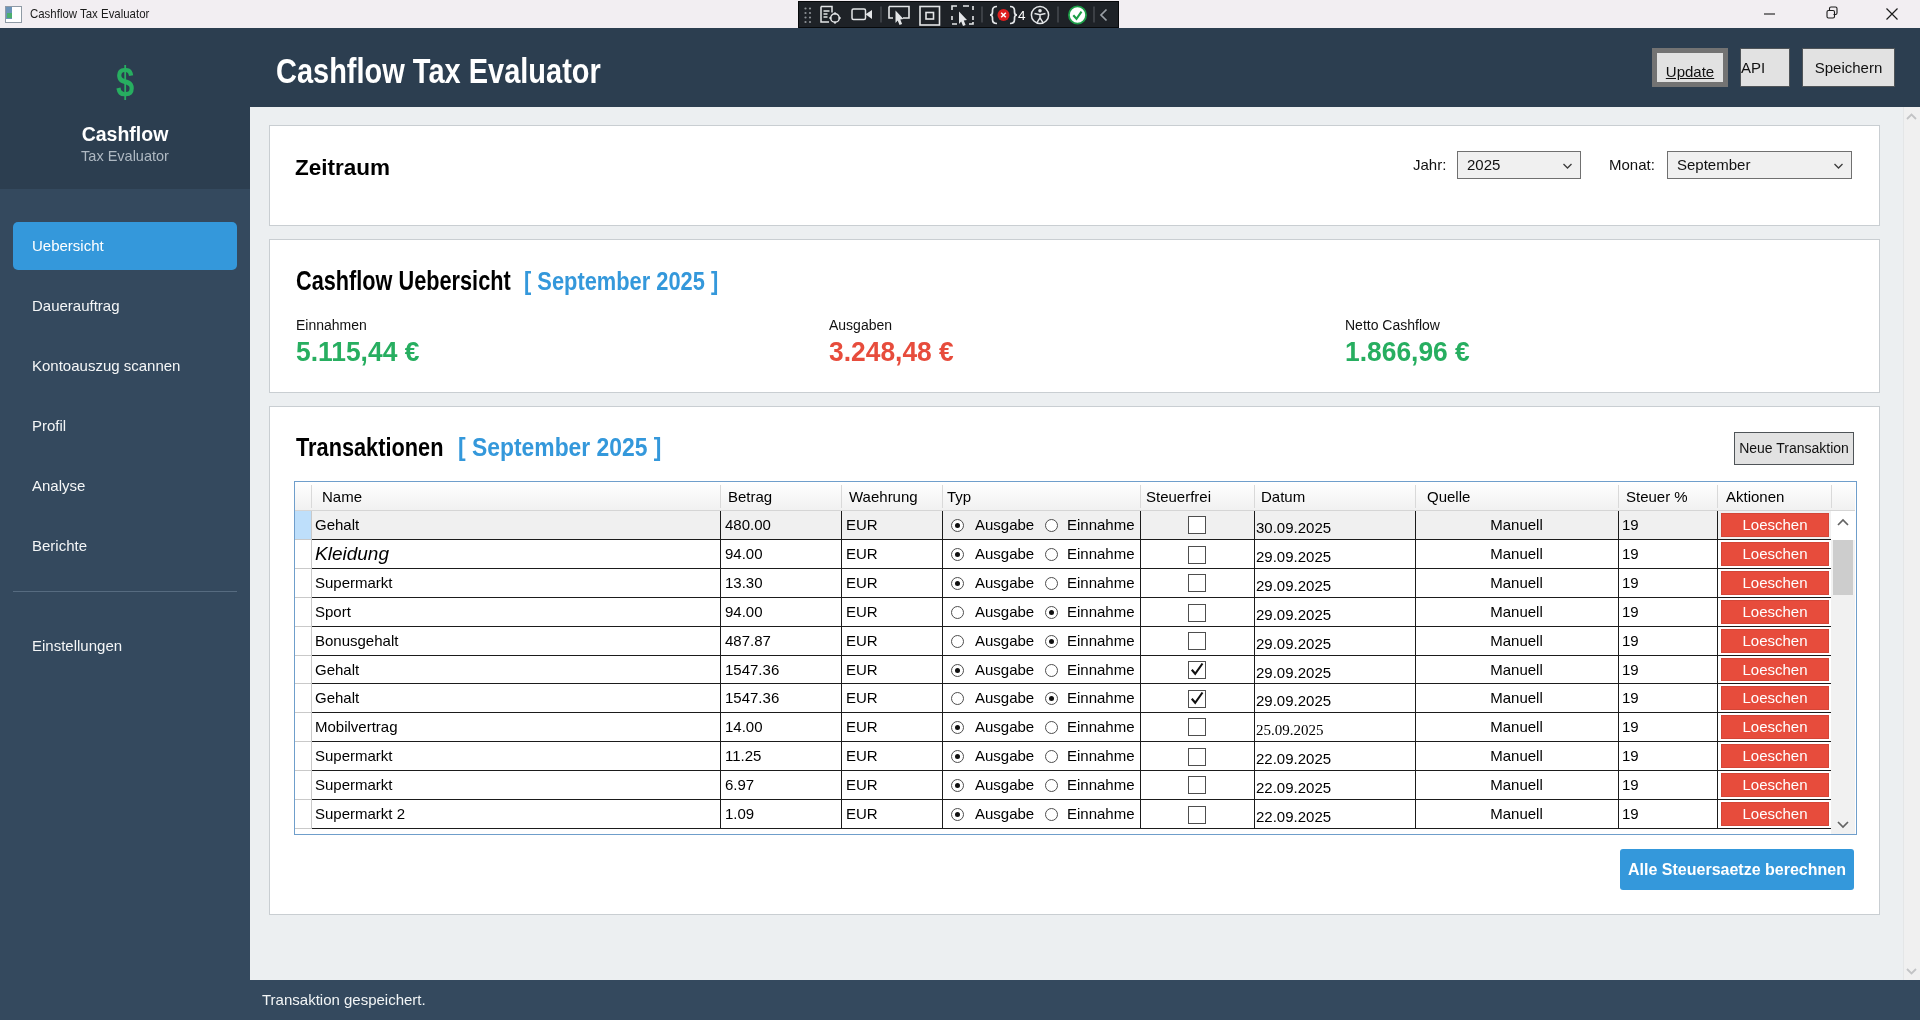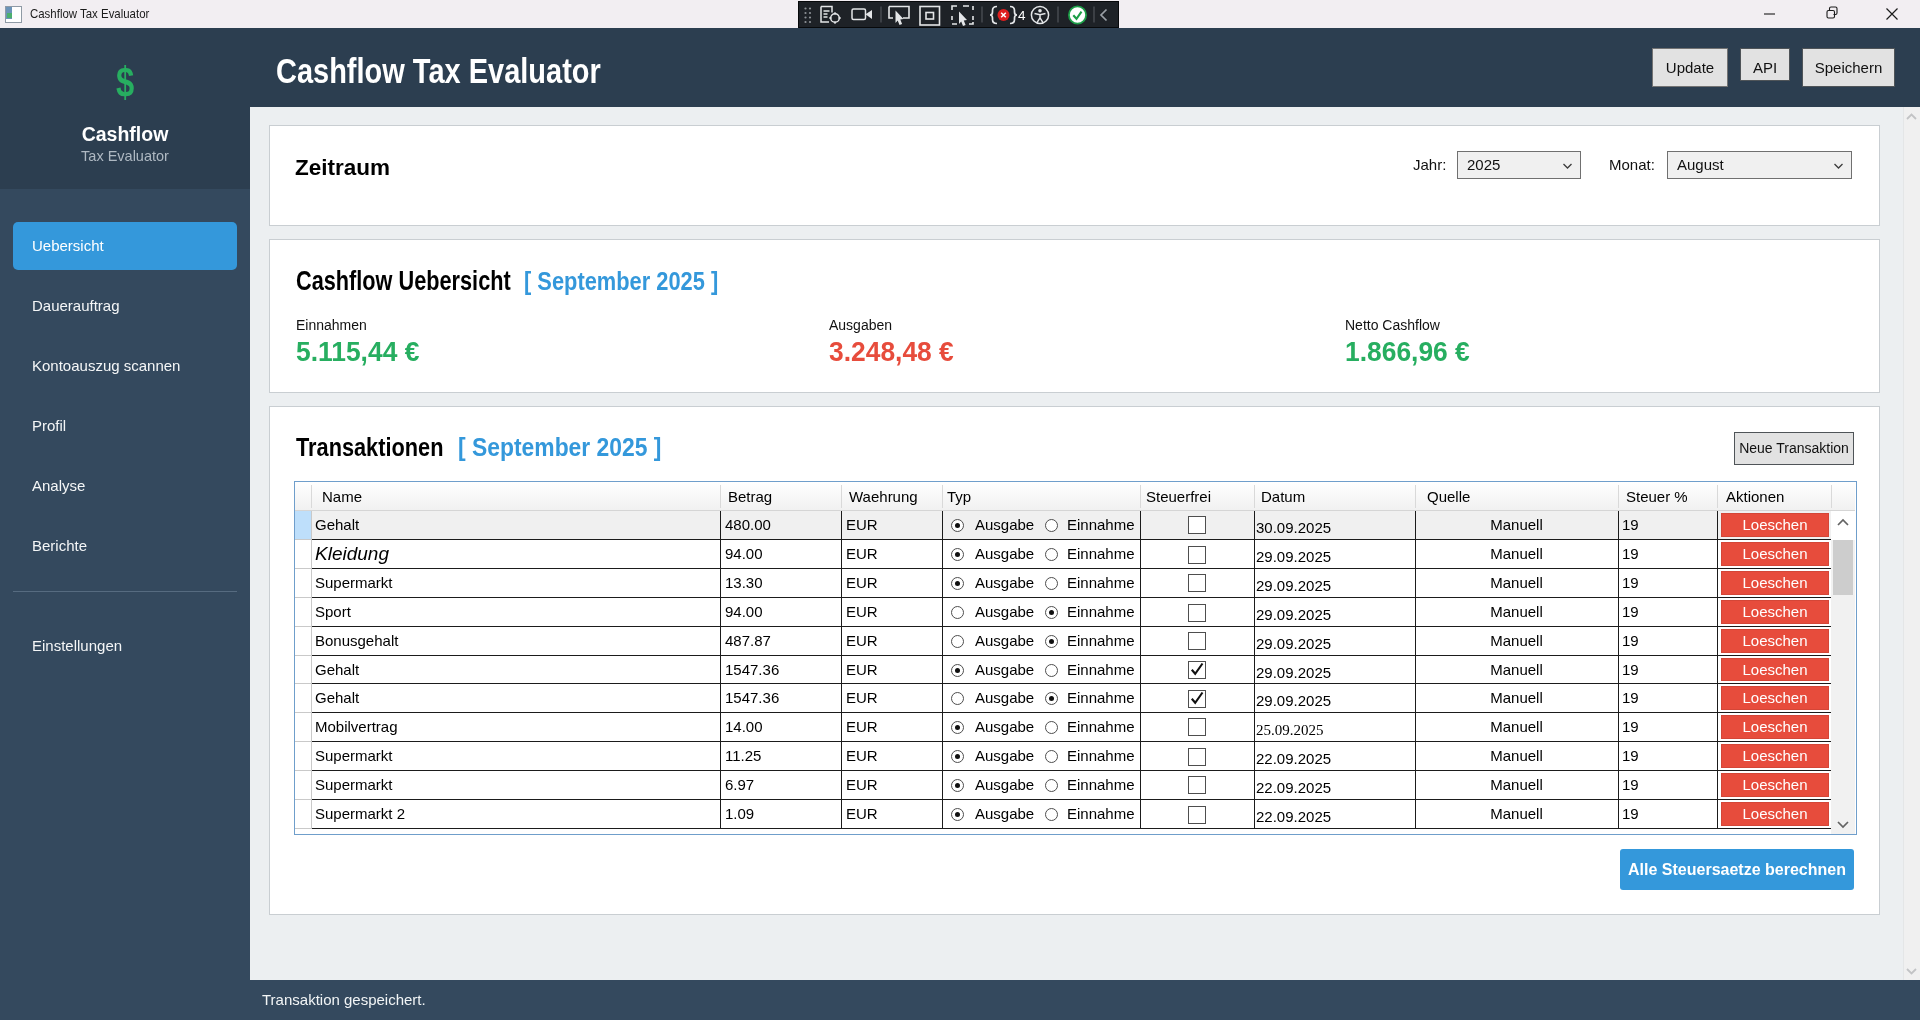--- a/index.html
+++ b/index.html
@@ -88,41 +88,41 @@
 <div class="a" style="left:32px;top:294px;height:24px;line-height:24px;font-size:15px;color:#f4f6f7;">Dauerauftrag</div>
 <div class="a" style="left:32px;top:354px;height:24px;line-height:24px;font-size:15px;color:#f4f6f7;">Kontoauszug scannen</div>
 <div class="a" style="left:32px;top:414px;height:24px;line-height:24px;font-size:15px;color:#f4f6f7;">Profil</div>
 <div class="a" style="left:32px;top:474px;height:24px;line-height:24px;font-size:15px;color:#f4f6f7;">Analyse</div>
 <div class="a" style="left:32px;top:534px;height:24px;line-height:24px;font-size:15px;color:#f4f6f7;">Berichte</div>
 <div class="a" style="left:13px;top:591px;width:224px;height:1px;background:#566b80;"></div>
 <div class="a" style="left:32px;top:634px;height:24px;line-height:24px;font-size:15px;color:#f4f6f7;">Einstellungen</div>
 
 <div class="a" style="left:250px;top:28px;width:1670px;height:79px;background:#2c3e50;"></div>
 <div class="a sx" style="left:276px;top:49px;height:45px;line-height:45px;font-size:34.5px;font-weight:bold;color:#fff;transform:scaleX(0.84);">Cashflow Tax Evaluator</div>
-<div class="a" style="left:1652px;top:48px;width:76px;height:39px;background:#e2e2e2;border:1px solid #737373;box-sizing:border-box;text-align:center;line-height:37px;font-size:15px;color:#111;">Update</div>
-<div class="a" style="left:1740px;top:48px;width:50px;height:33px;background:#e2e2e2;border:1px solid #4f5458;box-sizing:border-box;text-align:center;line-height:37px;font-size:15px;color:#111;">API</div>
+<div class="a" style="left:1652px;top:48px;width:76px;height:39px;background:#e2e2e2;border:5px solid #737373;box-sizing:border-box;text-align:center;line-height:37px;font-size:15px;color:#111;text-decoration:underline;">Update</div>
+<div class="a" style="left:1740px;top:48px;width:50px;height:39px;background:#e2e2e2;border:1px solid #4f5458;box-sizing:border-box;line-height:37px;font-size:15px;color:#111;">API</div>
 <div class="a" style="left:1802px;top:48px;width:93px;height:39px;background:#e2e2e2;border:1px solid #4f5458;box-sizing:border-box;text-align:center;line-height:37px;font-size:15px;color:#111;">Speichern</div>
 
 <div class="a" style="left:1903px;top:107px;width:17px;height:873px;background:#f0f0f0;border-left:1px solid #e4e6e7;box-sizing:border-box;"></div>
 <svg class="a" style="left:1903px;top:110px;" width="17" height="14" viewBox="0 0 17 14">
       <path d="M4 9 l4.5 -4.5 l4.5 4.5" stroke="#c2c3c5" stroke-width="1.8" fill="none"></path>
     </svg>
 <svg class="a" style="left:1903px;top:964px;" width="17" height="14" viewBox="0 0 17 14">
       <path d="M4 5 l4.5 4.5 l4.5 -4.5" stroke="#c2c3c5" stroke-width="1.8" fill="none"></path>
     </svg>
 
 <div class="a" style="left:269px;top:125px;width:1611px;height:101px;background:#fff;border:1px solid #c9ced2;box-sizing:border-box;"></div>
 <div class="a" style="left:295px;top:152px;height:32px;line-height:32px;font-size:22.5px;font-weight:bold;color:#000;">Zeitraum</div>
 <div class="a" style="left:1413px;top:151px;height:28px;line-height:28px;font-size:15px;color:#111;">Jahr:</div>
 <div class="a" style="left:1609px;top:151px;height:28px;line-height:28px;font-size:15px;color:#111;">Monat:</div>
 <div class="a" style="left:0;top:0;">
       <div class="a" style="left:1457px;top:151px;width:124px;height:28px;background:#f0f0f0;border:1px solid #707070;box-sizing:border-box;line-height:26px;font-size:15px;color:#111;"><span style="padding-left:9px;">2025</span><svg class="a" style="right:7px;top:9px;position:absolute;" width="11" height="10" viewBox="0 0 11 10">
           <path d="M1.5 3 l4 4 l4 -4" stroke="#3c3c3c" stroke-width="1.3" fill="none"></path>
         </svg></div>
-<div class="a" style="left:1667px;top:151px;width:185px;height:28px;background:#f0f0f0;border:1px solid #707070;box-sizing:border-box;line-height:26px;font-size:15px;color:#111;"><span style="padding-left:9px;">August</span><svg class="a" style="right:7px;top:9px;position:absolute;" width="11" height="10" viewBox="0 0 11 10">
+<div class="a" style="left:1667px;top:151px;width:185px;height:28px;background:#f0f0f0;border:1px solid #707070;box-sizing:border-box;line-height:26px;font-size:15px;color:#111;"><span style="padding-left:9px;">September</span><svg class="a" style="right:7px;top:9px;position:absolute;" width="11" height="10" viewBox="0 0 11 10">
           <path d="M1.5 3 l4 4 l4 -4" stroke="#3c3c3c" stroke-width="1.3" fill="none"></path>
         </svg></div>
 </div>
 
 <div class="a" style="left:269px;top:239px;width:1611px;height:154px;background:#fff;border:1px solid #c9ced2;box-sizing:border-box;"></div>
 <div class="a sx" style="left:296px;top:265px;height:33px;line-height:33px;font-size:26.8px;font-weight:bold;color:#000;transform:scaleX(0.81);">Cashflow Uebersicht</div>
 <div class="a sx" style="left:524px;top:265px;height:33px;line-height:33px;font-size:26px;font-weight:bold;color:#3498db;transform:scaleX(0.84);">[ September 2025 ]</div>
 <div class="a" style="left:296px;top:316px;height:18px;line-height:18px;font-size:14px;color:#111;">Einnahmen</div>
 <div class="a" style="left:829px;top:316px;height:18px;line-height:18px;font-size:14px;color:#111;">Ausgaben</div>
 <div class="a" style="left:1345px;top:316px;height:18px;line-height:18px;font-size:14px;color:#111;">Netto Cashflow</div>

